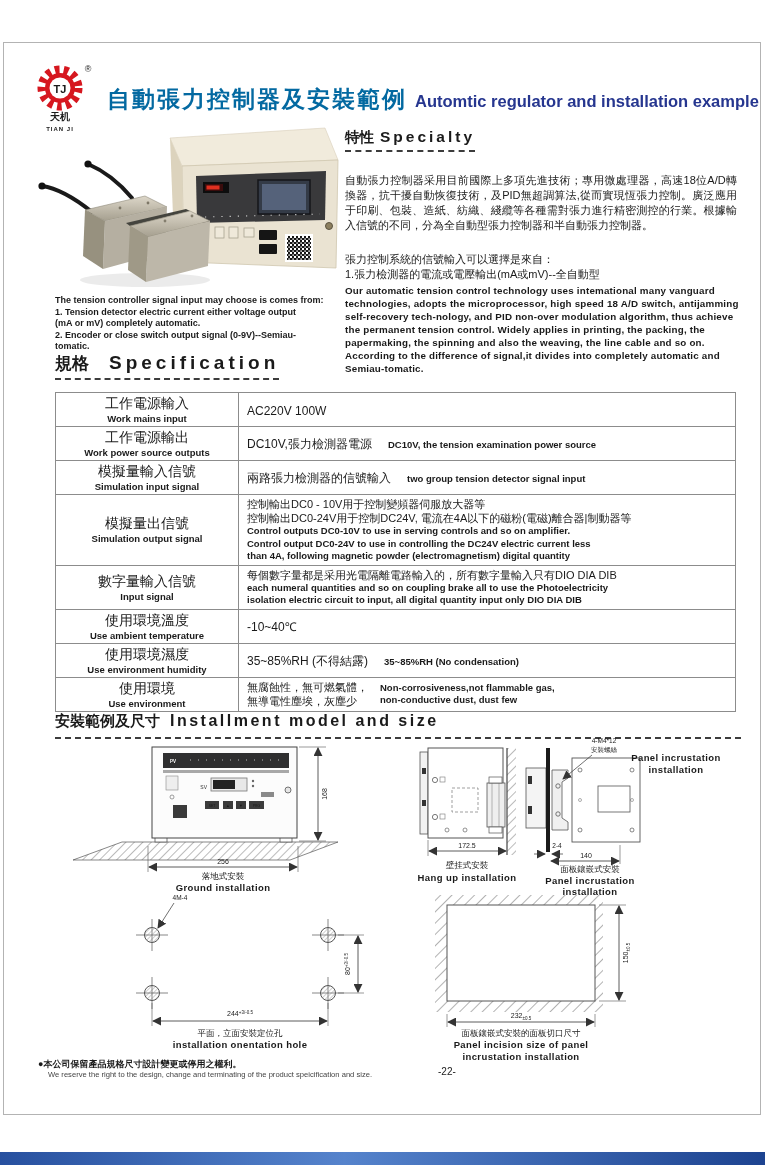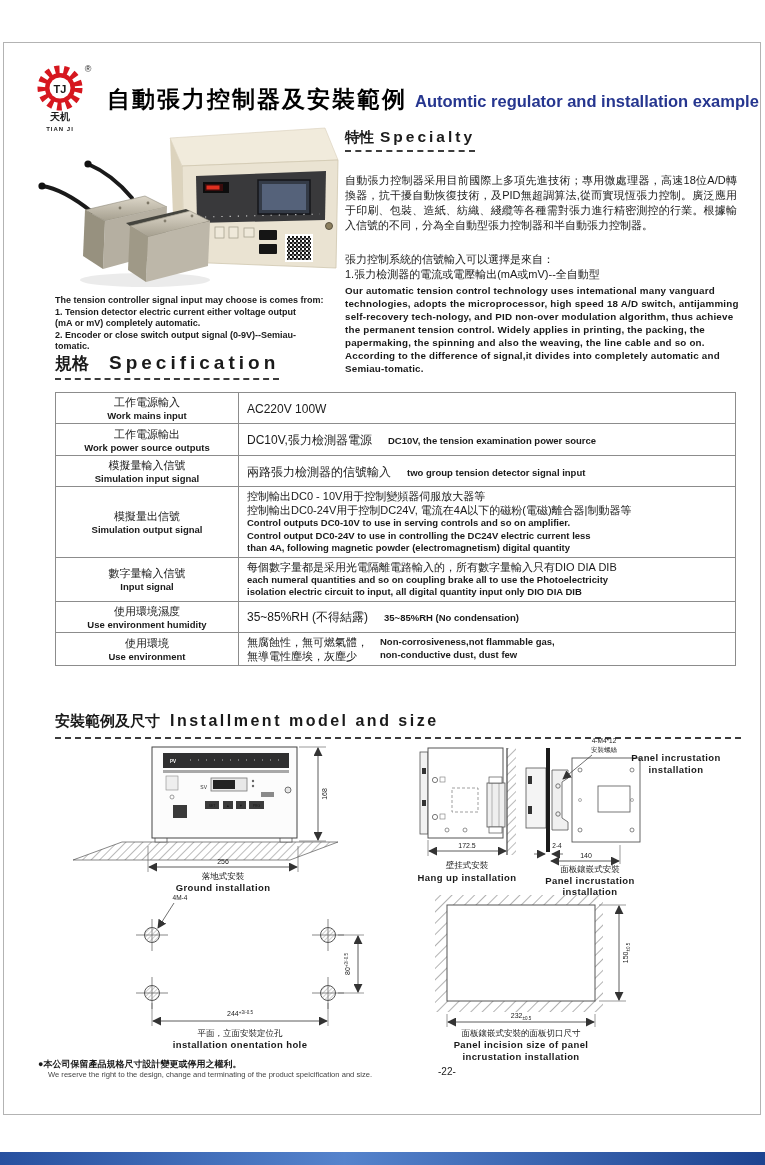--- a/index.html
+++ b/index.html
@@ -3,41 +3,41 @@
 <meta charset="utf-8">
 <style>
   html,body{margin:0;padding:0;}
   body{width:765px;height:1165px;background:#fff;font-family:"Liberation Sans",sans-serif;color:#1a1a1a;position:relative;overflow:hidden;}
   .abs{position:absolute;}
   
   #frame{left:3px;top:42px;width:756px;height:1071px;border:1px solid #b3b3b3;}
   #bottombar{left:0;top:1152px;width:765px;height:13px;background:linear-gradient(to right,#27509f,#5583cc 45%,#1d4390);}
   
   #title{left:107px;top:84px;white-space:nowrap;}
-  #title .cn{font-size:23px;font-weight:bold;color:#000000;letter-spacing:2px;margin-top:14px;}
+  #title .cn{font-size:23px;font-weight:bold;color:#0369a1;letter-spacing:2px;margin-top:14px;}
   #title .en{font-size:16.5px;color:#26368f;margin-left:8px;font-weight:bold;}
   
   .sec-head{font-weight:bold;display:inline-block;border-bottom:2px dashed #3c3c3c;padding-bottom:3px;white-space:nowrap;}
   #spec-head{left:345px;top:128px;font-size:14.5px;}
   #spec-head .en{letter-spacing:3px;margin-left:6px;font-size:15.5px;}
   .cn-para{font-size:11px;line-height:15px;text-align:justify;}
   .en-para{font-size:9.8px;font-weight:bold;line-height:13px;letter-spacing:0.2px;}
   #spec-cn{left:345px;top:157px;width:392px;margin-top:16px;}
   #signal{left:345px;top:252px;width:392px;font-size:11px;line-height:15px;}
   #spec-en{left:345px;top:284px;width:396px;}
   
   #photo-note{left:55px;top:295px;width:295px;font-size:9px;font-weight:bold;line-height:11.5px;}
   
   #gg-head{left:55px;top:352px;font-size:17px;}
   #gg-head .en{letter-spacing:4px;margin-left:20px;font-size:19px;}
   
   #spec-table{left:55px;top:392px;width:681px;border-collapse:collapse;}
   #spec-table td{border:1px solid #8c8c8c;padding:2px 8px;vertical-align:middle;}
   #spec-table td.lbl{width:178px;text-align:center;padding:2px 2px;}
-  .lc{font-size:11px;}
+  .lc{font-size:14px;}
   .le{font-size:9.5px;font-weight:bold;}
   .vcn{font-size:12px;}
   .vcn.s{font-size:11px;line-height:14px;}
   .ven{font-size:9.5px;font-weight:bold;line-height:12.5px;}
   .inline-gap{margin-left:16px;}
   .flexrow{display:flex;align-items:center;gap:12px;}
   
   #inst-head{left:55px;top:712px;width:686px;border-bottom:2px dashed #3c3c3c;padding-bottom:6px;font-weight:bold;white-space:nowrap;}
   #inst-head .cnh{font-size:15px;}
   #inst-head .en{letter-spacing:2.5px;margin-left:10px;font-size:16px;}
@@ -190,20 +190,27 @@
   <tr>
     <td class="lbl">
           <div class="lc">數字量輸入信號</div>
           <div class="le">Input signal</div>
         </td>
     <td>
       <div class="vcn s">每個數字量都是采用光電隔離電路輸入的，所有數字量輸入只有DIO DIA DIB</div>
       <div class="ven">each numeral quantities and so on coupling brake all to use the Photoelectricity</div>
       <div class="ven">isolation electric circuit to input, all digital quantity input only DIO DIA DIB</div>
     </td>
+  </tr>
+  <tr>
+    <td class="lbl" style="height:25px;">
+          <div class="lc">使用環境溫度</div>
+          <div class="le">Use ambient temperature</div>
+        </td>
+    <td><span class="vcn">-10~40℃</span></td>
   </tr>
   <tr>
     <td class="lbl" style="height:26px;">
           <div class="lc">使用環境濕度</div>
           <div class="le">Use environment humidity</div>
         </td>
     <td><span class="vcn">35~85%RH (不得結露)</span><span class="ven inline-gap">35~85%RH (No condensation)</span></td>
   </tr>
   <tr>
     <td class="lbl" style="height:28px;">

